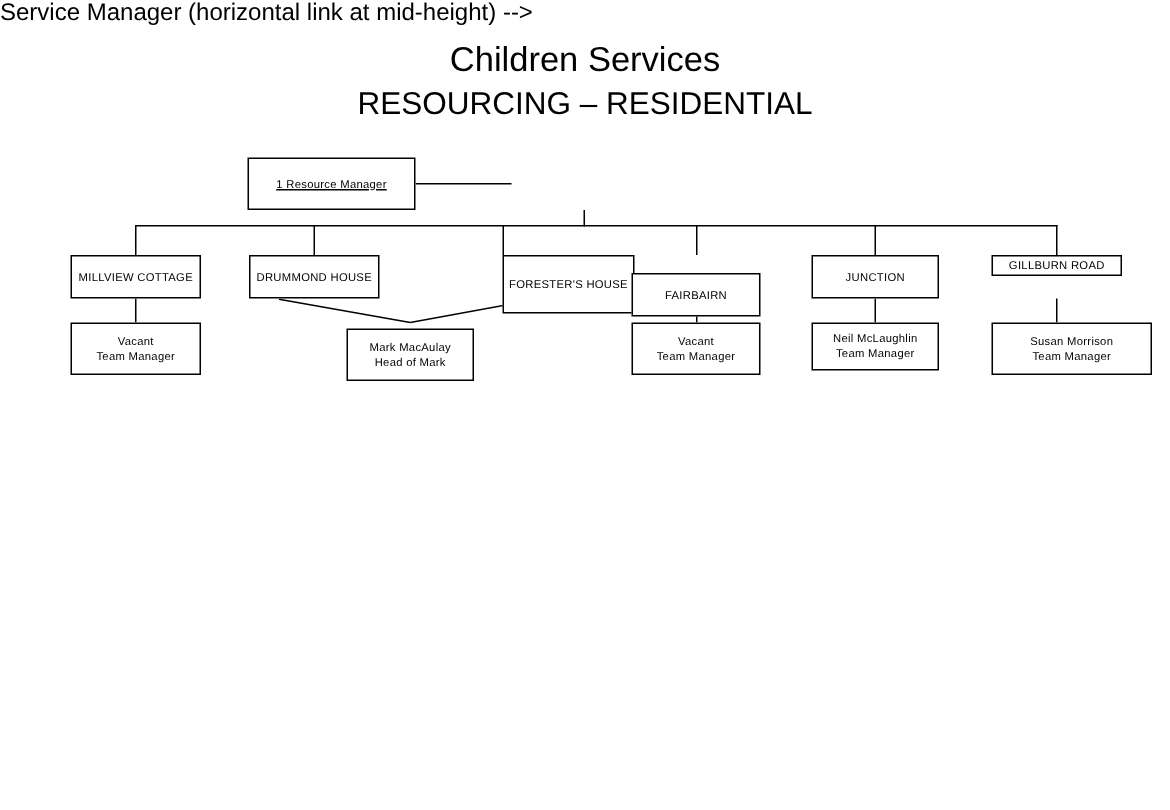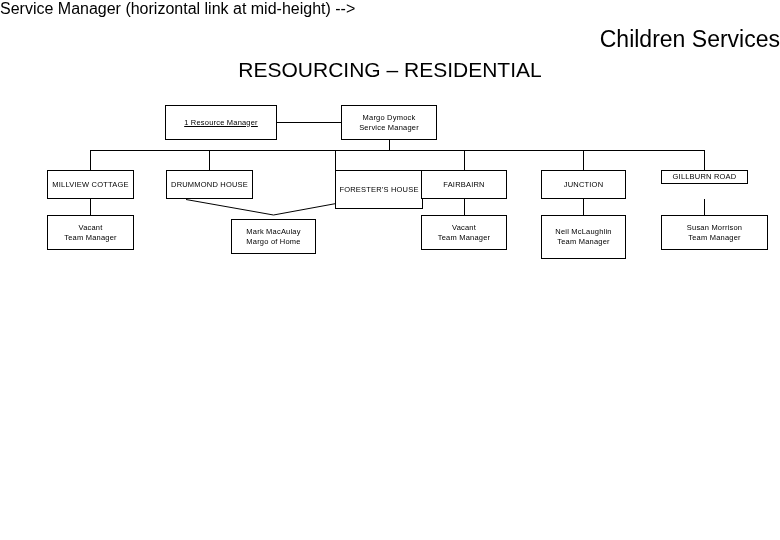--- a/index.html
+++ b/index.html
@@ -24,21 +24,20 @@
     left: 0;
     width: 780px;
     text-align: center;
     color: #000000;
     white-space: nowrap;
   }
   #title-line-1 {
     top: 26px;
     font-size: 23px;
     line-height: 27px;
-    text-align: right;
   }
   #title-line-2 {
     top: 56px;
     font-size: 21px;
     line-height: 27px;
   }
   
   .node-box {
     position: absolute;
     box-sizing: border-box;
@@ -121,67 +120,63 @@
   <svg class="conn-diag" style="left:0px; top:0px; width:780px; height:540px;" viewBox="0 0 780 540" preserveAspectRatio="none">
     <line x1="186" y1="199.5" x2="273.5" y2="215"></line>
     <line x1="358" y1="199.5" x2="273.5" y2="215"></line>
   </svg>
 
   
   <div class="node-box" style="left:165px; top:105px; width:112px; height:35px;text-decoration:underline;">
     <span class="node-line">1 Resource Manager</span>
   </div>
 
-  <div class="node-box" style="left:341px; top:105px; width:96px; height:35px;">
-    <span class="node-line">Margo Dymock</span>
-    <span class="node-line">Service Manager</span>
-  </div>
 
   
   <div class="node-box" style="left:166px; top:170px; width:87px; height:29px;">
     <span class="node-line">DRUMMOND HOUSE</span>
   </div>
 
   <div class="node-box" style="left:47px; top:170px; width:87px; height:29px;">
     <span class="node-line">MILLVIEW COTTAGE</span>
   </div>
 
   <div class="node-box" style="left:291px; top:170px; width:88px; height:39px;margin-left:44px;">
     <span class="node-line">FORESTER'S HOUSE</span>
   </div>
 
-  <div class="node-box" style="left:421px; top:170px; width:86px; height:29px;">
+  <div class="node-box" style="left:421px; top:182px; width:86px; height:29px;">
     <span class="node-line">FAIRBAIRN</span>
   </div>
 
   <div class="node-box" style="left:541px; top:170px; width:85px; height:29px;">
     <span class="node-line">JUNCTION</span>
   </div>
 
   <div class="node-box" style="left:661px; top:170px; width:87px; height:14px;">
     <span class="node-line">GILLBURN ROAD</span>
   </div>
 
   
   <div class="node-box" style="left:47px; top:215px; width:87px; height:35px;">
     <span class="node-line">Vacant</span>
     <span class="node-line">Team Manager</span>
   </div>
 
   <div class="node-box" style="left:231px; top:219px; width:85px; height:35px;">
     <span class="node-line">Mark MacAulay</span>
-    <span class="node-line">Margo of Home</span>
+    <span class="node-line">Head of Mark</span>
   </div>
 
   <div class="node-box" style="left:421px; top:215px; width:86px; height:35px;">
     <span class="node-line">Vacant</span>
     <span class="node-line">Team Manager</span>
   </div>
 
-  <div class="node-box" style="left:541px; top:215px; width:85px; height:44px;">
+  <div class="node-box" style="left:541px; top:215px; width:85px; height:32px;">
     <span class="node-line">Neil McLaughlin</span>
     <span class="node-line">Team Manager</span>
   </div>
 
   <div class="node-box" style="left:661px; top:215px; width:107px; height:35px;">
     <span class="node-line">Susan Morrison</span>
     <span class="node-line">Team Manager</span>
   </div>
 
 </div>

